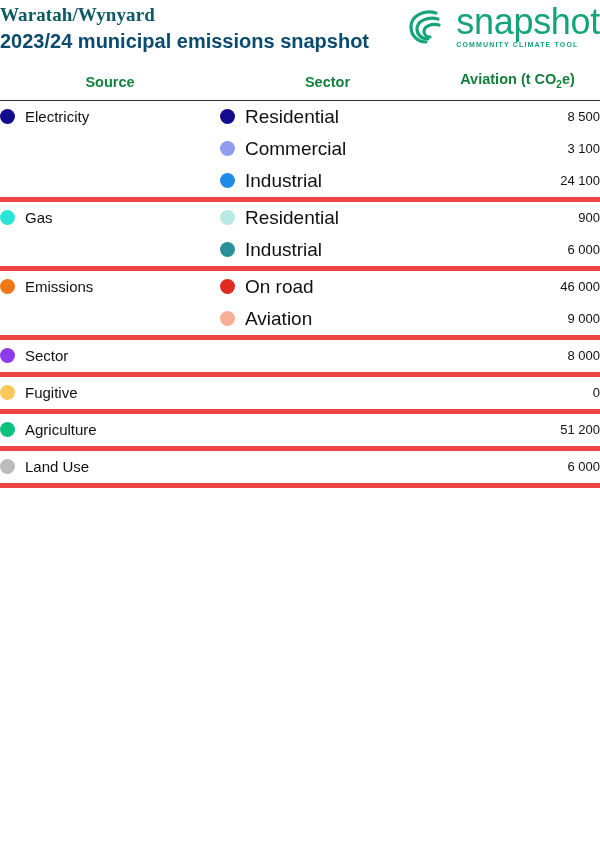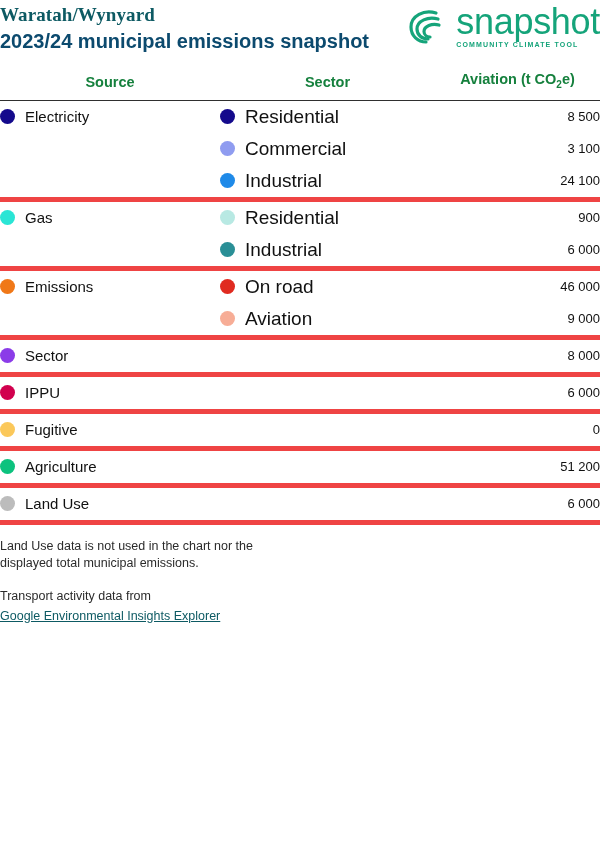--- a/index.html
+++ b/index.html
@@ -294,32 +294,20 @@
             </div>
           </td>
           <td>
             <div class="sector-cell-empty"></div>
           </td>
           <td class="num">8 000</td>
         </tr>
         <tr class="data-row group-end">
           <td>
             <div class="cell-inner">
-              <span class="dot" style="background: rgb(209, 0, 78);"></span>
-              <span class="source-label">IPPU</span>
-            </div>
-          </td>
-          <td>
-            <div class="sector-cell-empty"></div>
-          </td>
-          <td class="num">6 000</td>
-        </tr>
-        <tr class="data-row group-end">
-          <td>
-            <div class="cell-inner">
               <span class="dot" style="background: rgb(251, 200, 90);"></span>
               <span class="source-label">Fugitive</span>
             </div>
           </td>
           <td>
             <div class="sector-cell-empty"></div>
           </td>
           <td class="num">0</td>
         </tr>
         <tr class="data-row group-end">
@@ -342,20 +330,14 @@
             </div>
           </td>
           <td>
             <div class="sector-cell-empty"></div>
           </td>
           <td class="num">6 000</td>
         </tr>
       </tbody>
   </table>
 
-  <div class="notes">
-    <p>Land Use data is not used in the chart nor the</p>
-    <p>displayed total municipal emissions.</p>
-    <p class="note-gap">Transport activity data from</p>
-    <a class="link" href="#">Google Environmental Insights Explorer</a>
-  </div>
 
 </div>
 
 </body></html>

